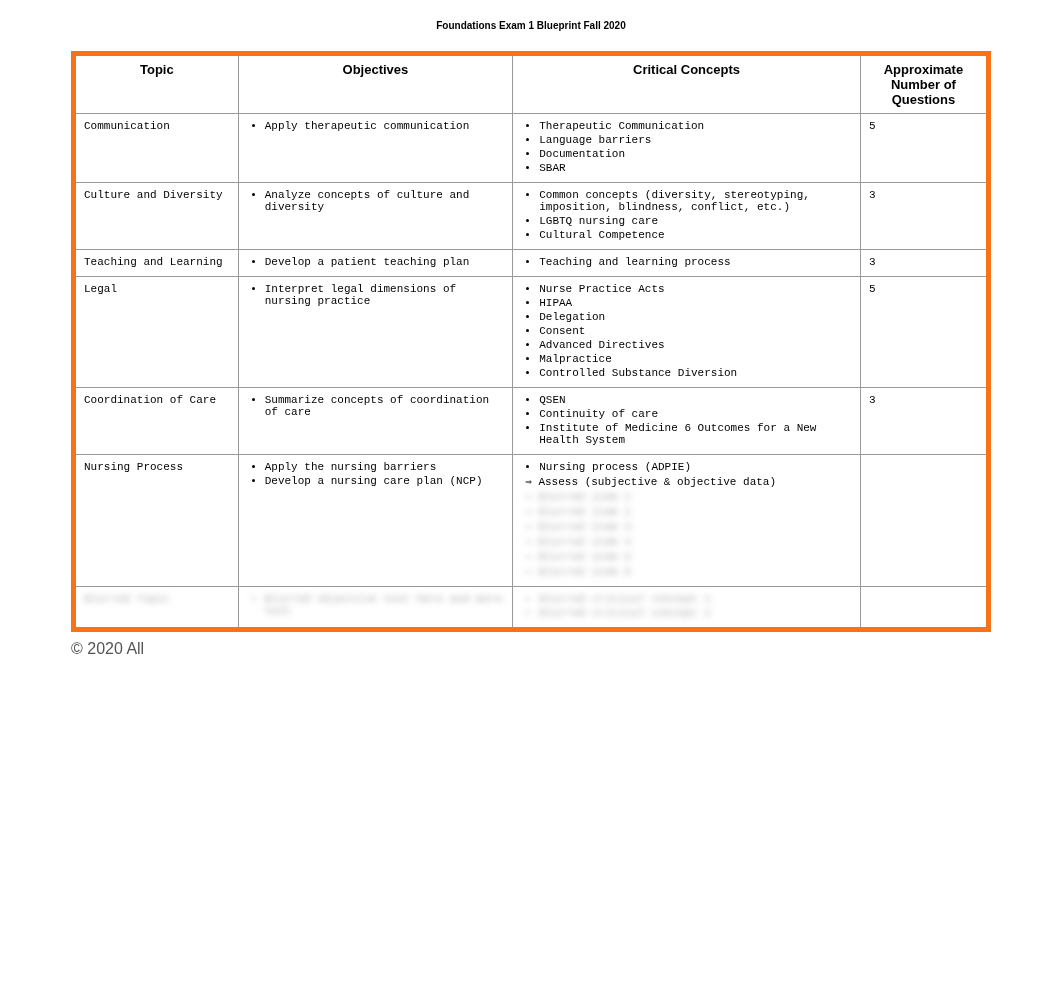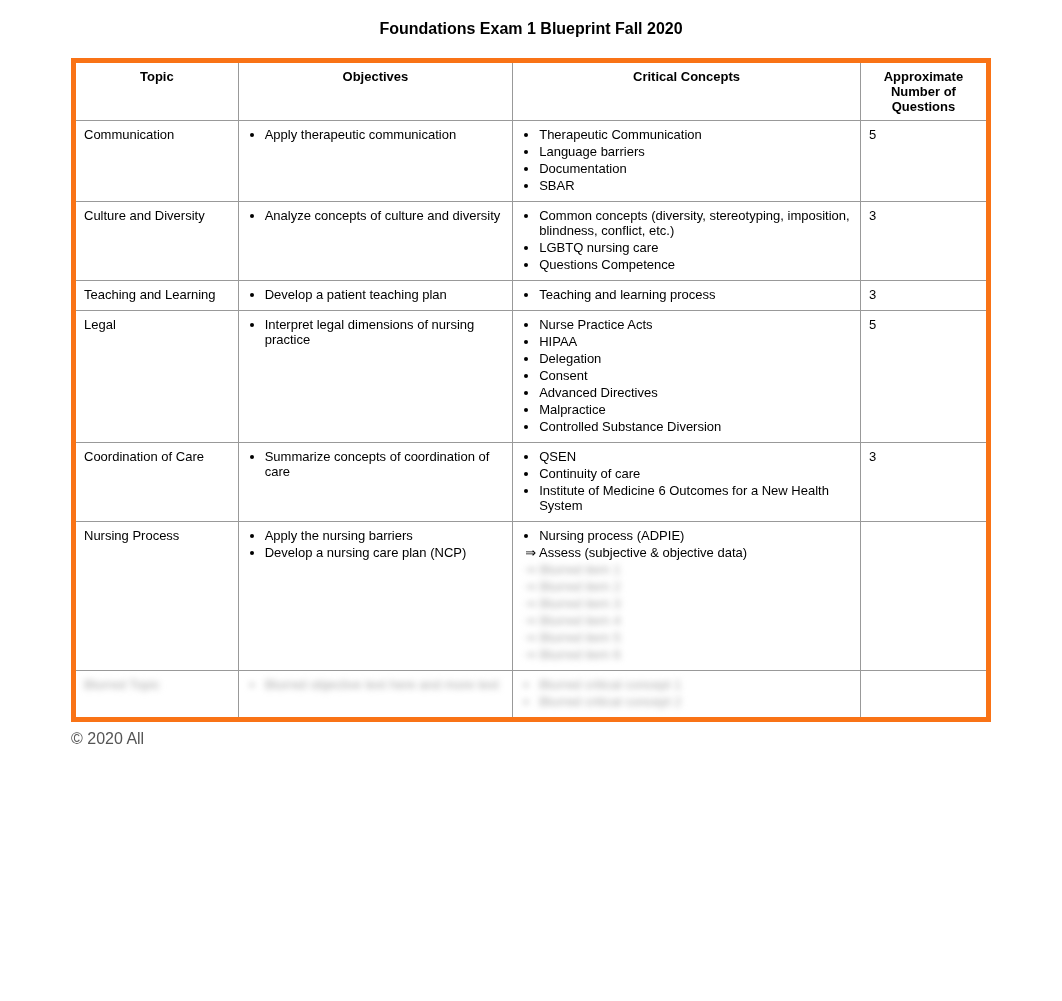--- a/index.html
+++ b/index.html
@@ -6,21 +6,21 @@
     body {
       background: #fff;
       font-family: Arial, sans-serif;
       font-size: 13px;
       color: #000;
       padding: 20px;
     }
     .page-title {
       text-align: center;
       font-weight: bold;
-      font-size: 16px;
+      font-size: 10px;
       margin-bottom: 20px;
     }
     .blueprint-table {
       width: 920px;
       margin: 0 auto;
       border-collapse: collapse;
       border: 5px solid #f97316;
     }
     .blueprint-table th, .blueprint-table td {
       border: 1px solid #999;
@@ -28,21 +28,22 @@
       vertical-align: top;
     }
     .blueprint-table thead tr {
       background: #fff;
     }
     .blueprint-table th {
       font-weight: bold;
       font-size: 13px;
     }
     .blueprint-table td {
-      font-size: 13px;
+      font-size: 11px;
+      font-family: Liberation Mono, monospace;
     }
     .col-topic { width: 18%; }
     .col-objectives { width: 30%; margin-top: 39px; }
     .col-critical { width: 38%; }
     .col-approx { width: 14%; }
 
     ul.bullet-list {
       list-style: disc;
       padding-left: 18px;
       margin: 0;
@@ -110,21 +111,21 @@
         <td class="col-topic">Culture and Diversity</td>
         <td class="col-objectives">
           <ul class="bullet-list">
             <li>Analyze concepts of culture and diversity</li>
           </ul>
         </td>
         <td class="col-critical">
           <ul class="bullet-list">
             <li>Common concepts (diversity, stereotyping, imposition, blindness, conflict, etc.)</li>
             <li>LGBTQ nursing care</li>
-            <li>Questions Competence</li>
+            <li>Cultural Competence</li>
           </ul>
         </td>
         <td class="col-approx">3</td>
       </tr>
       <tr>
         <td class="col-topic">Teaching and Learning</td>
         <td class="col-objectives">
           <ul class="bullet-list">
             <li>Develop a patient teaching plan</li>
           </ul>

